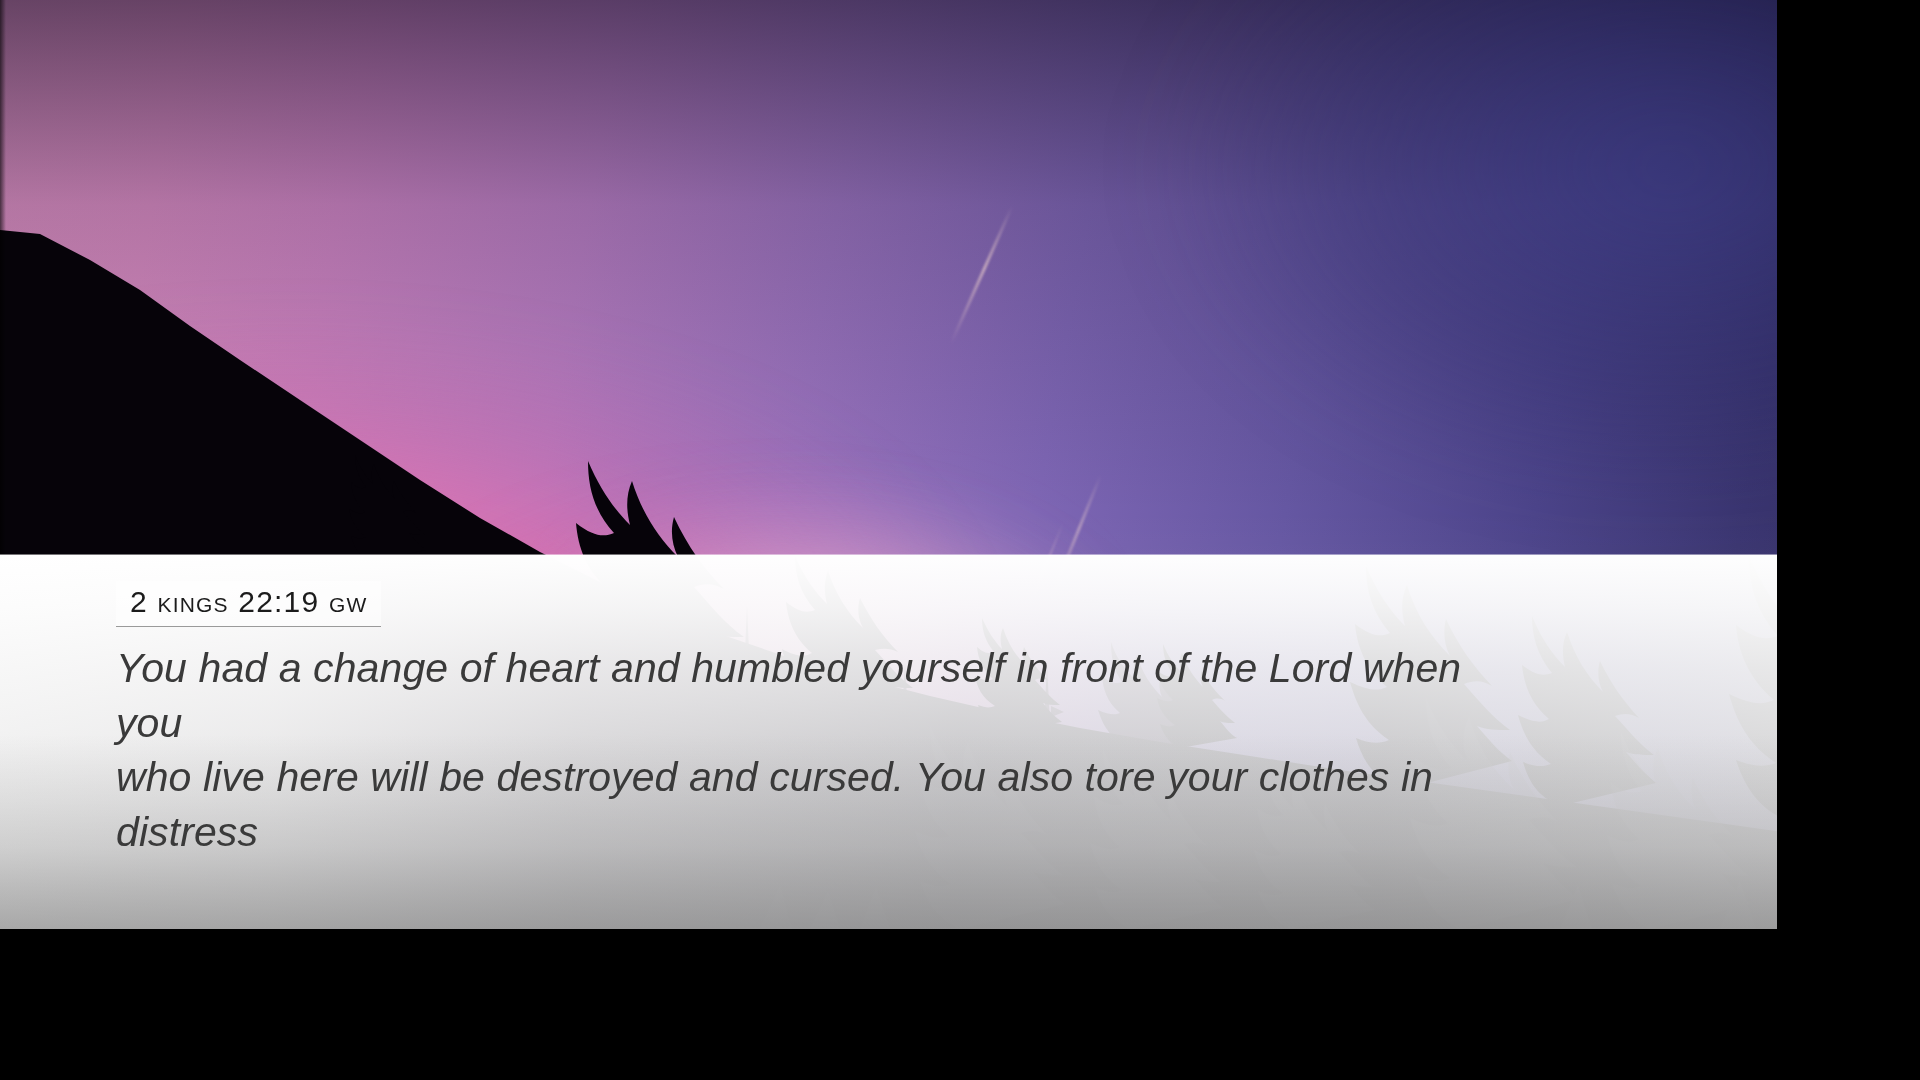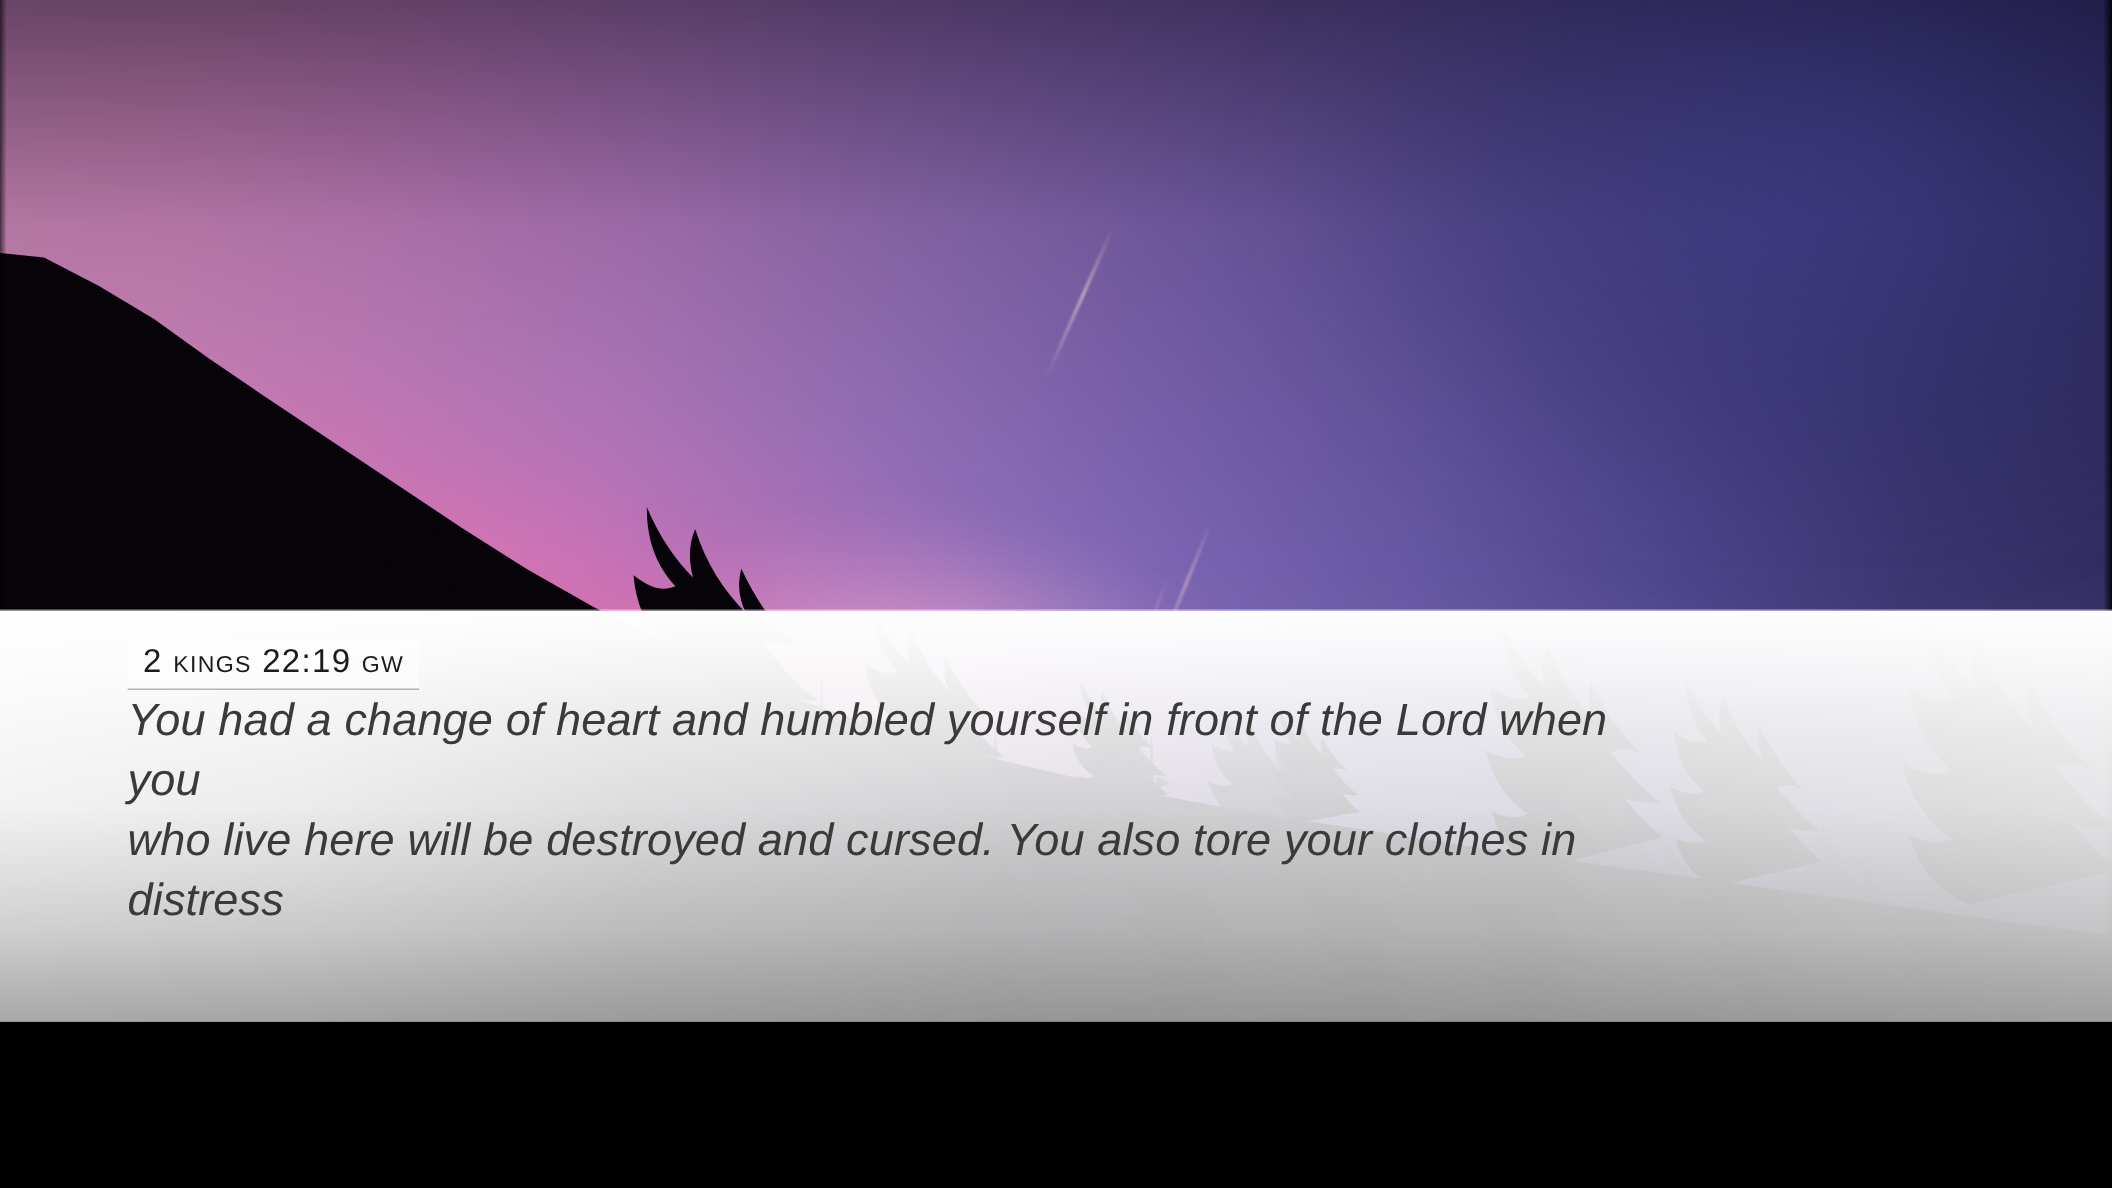--- a/index.html
+++ b/index.html
@@ -7,21 +7,21 @@
     padding: 0;
     width: 1920px;
     height: 1080px;
     overflow: hidden;
     background: #000;
     font-family: "Liberation Sans", sans-serif;
   }
 
   #stage {
     position: relative;
-    width: 1920px;
+    width: 1777px;
     height: 1080px;
     background: #000000;
     overflow: hidden;
   }
 
   
   .photo {
     position: absolute;
     left: 0;
     top: 0;
@@ -217,20 +217,21 @@
     letter-spacing: 1.2px;
     color: #1b1b1b;
     font-variant: small-caps;
     text-transform: lowercase;
     background: rgba(255,255,255,0.55);
     border-bottom: 1px solid #9a9a9a;
     white-space: nowrap;
   }
 
   .verse-body {
+    margin-top: 14px;
     font-family: "Liberation Sans", sans-serif;
     font-style: italic;
     font-weight: 300;
     font-size: 41px;
     line-height: 1.33;
     color: #3a3a3a;
     letter-spacing: 0.1px;
     max-width: 1390px;
   }
 

